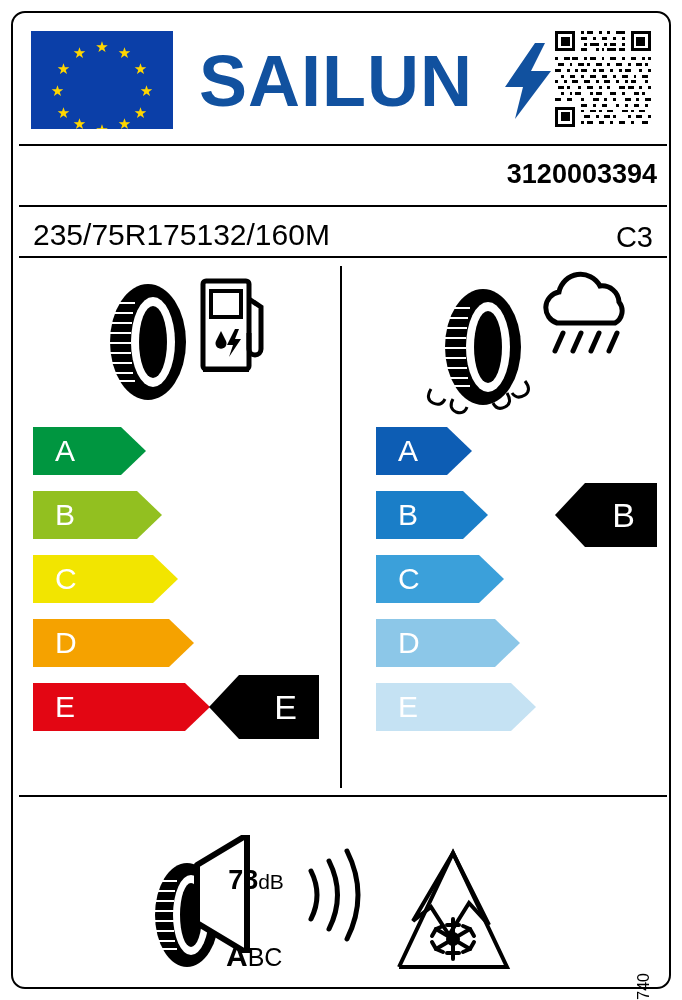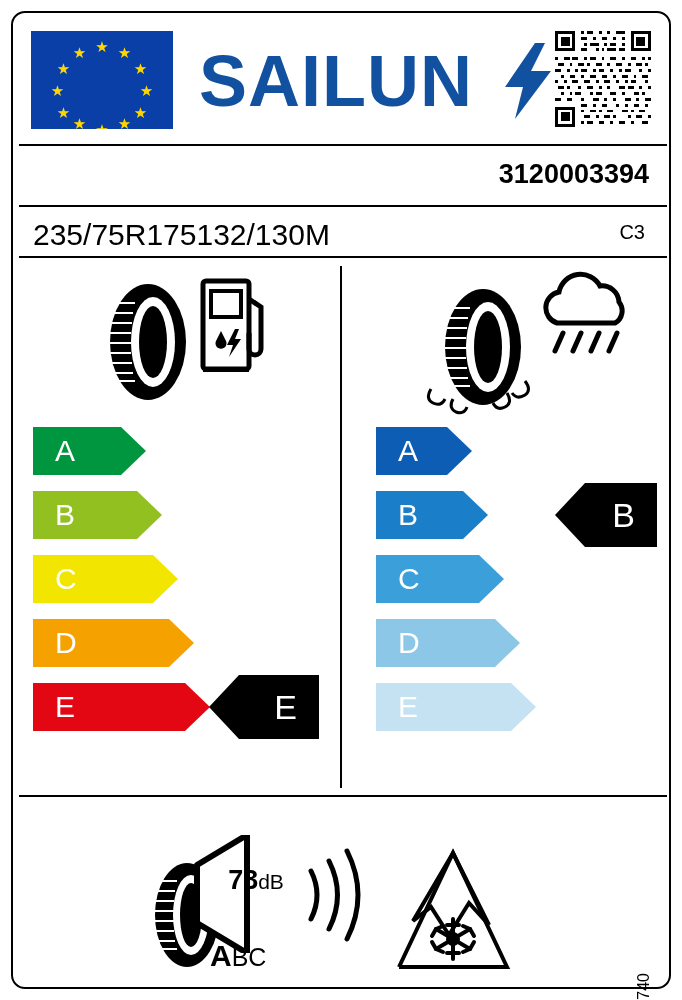--- a/index.html
+++ b/index.html
@@ -86,37 +86,37 @@
   .brand {
     position: absolute;
     left: 20px;
     top: 146px;
     font-size: 27px;
     font-weight: bold;
     letter-spacing: 0.5px;
   }
   .model {
     position: absolute;
-    right: 20px;
+    right: 12px;
     top: 146px;
     font-size: 27px;
     font-weight: bold;
     text-align: right;
   }
   .size {
     position: absolute;
     left: 20px;
     top: 205px;
     font-size: 30px;
   }
   .class {
     position: absolute;
-    right: 24px;
+    right: 16px;
     top: 208px;
-    font-size: 20px;
+    font-size: 29px;
   }
 
   
   .panel {
     position: absolute;
     left: 0;
     top: 248px;
     width: 100%;
     height: 530px;
   }
@@ -371,21 +371,21 @@
       </g>
     </svg>
   </div>
 
   <div class="rule" style="left:6px; top:131px; width:648px; height:2px;"></div>
 
   <div class="model">3120003394</div>
 
   <div class="rule" style="left:6px; top:192px; width:648px; height:2px;"></div>
 
-  <div class="size">235/75R175132/130M</div>
+  <div class="size">235/75R175132/160M</div>
   <div class="class">C3</div>
 
   <div class="rule" style="left:6px; top:243px; width:648px; height:2px;"></div>
 
   <div class="vdiv"></div>
 
   <div class="panel">
 
     <svg style="position:absolute; left:80px; top:20px; width:110px; height:122px;" viewBox="0 0 110 122">
       <ellipse cx="55" cy="61" rx="38" ry="58" fill="#000"></ellipse>
@@ -542,21 +542,21 @@
     </div>
 
     <svg style="position:absolute; left:292px; top:42px; width:56px; height:100px;" viewBox="0 0 56 100">
       <g fill="none" stroke="#000" stroke-width="5" stroke-linecap="round">
         <path d="M6 26 q12 24 0 48"></path>
         <path d="M24 16 q17 34 0 68"></path>
         <path d="M42 6 q22 44 0 88"></path>
       </g>
     </svg>
 
-    <div style="position:absolute; left:197px; top:136px;">
+    <div style="position:absolute; left:213px; top:136px;">
       <span class="noise-class" style="position:relative; font-weight:bold;">A</span><span class="noise-class" style="position:relative; font-size:25px;">BC</span>
     </div>
 
     <svg style="position:absolute; left:378px; top:44px; width:124px; height:128px;" viewBox="0 0 124 128">
       <polygon points="62,6 22,74 40,60 58,88 78,56 98,78" fill="none" stroke="#000" stroke-width="4"></polygon>
       <polyline points="8,120 62,6 116,120 8,120" fill="none" stroke="#000" stroke-width="4"></polyline>
       <g stroke="#000" stroke-width="4" stroke-linecap="round">
         <line x1="62" y1="72" x2="62" y2="112"></line>
         <line x1="45" y1="82" x2="79" y2="102"></line>
         <line x1="79" y1="82" x2="45" y2="102"></line>

